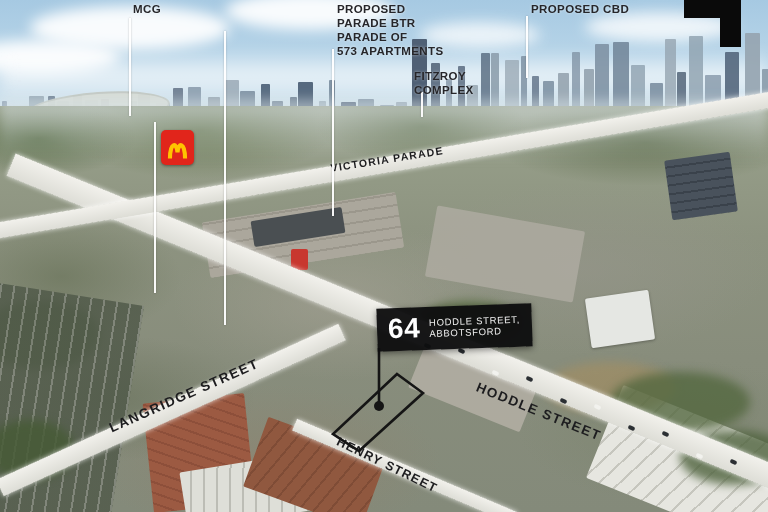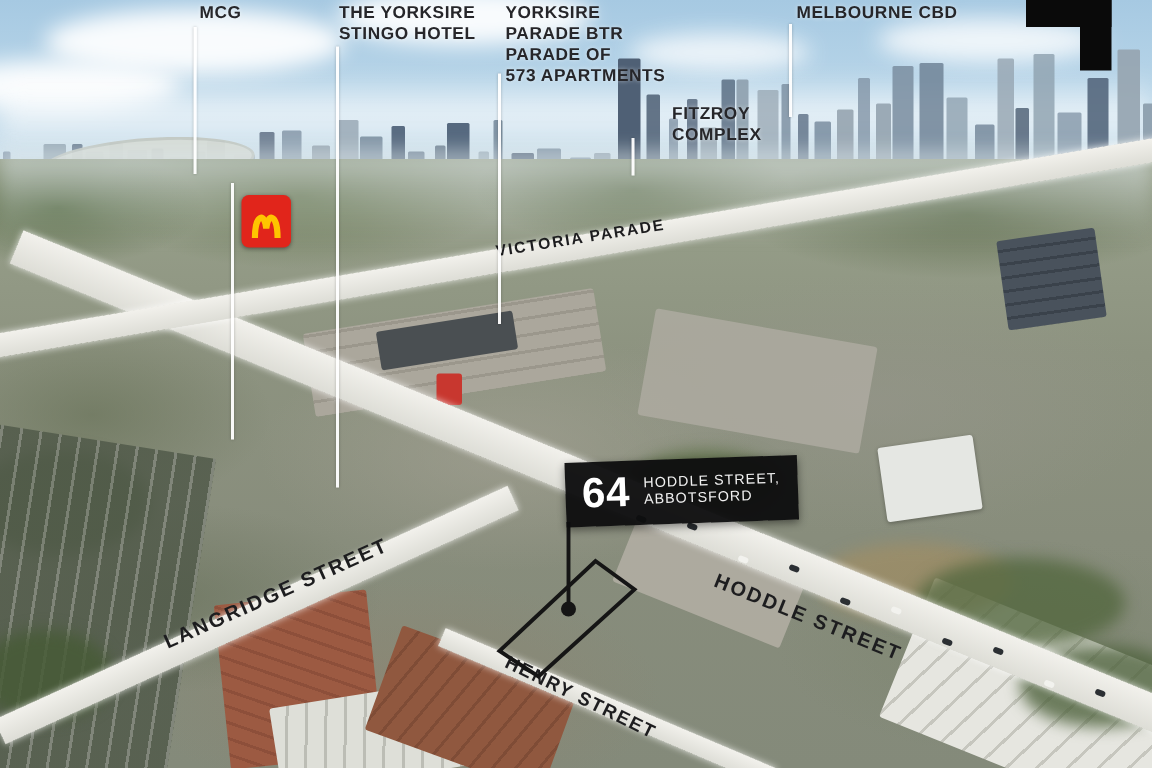--- a/index.html
+++ b/index.html
@@ -192,34 +192,30 @@
   <div class="leader" style="left:129px;top:18px;height:98px"></div>
   <div class="leader" style="left:224px;top:31px;height:294px"></div>
   <div class="leader" style="left:332px;top:49px;height:167px"></div>
   <div class="leader" style="left:526px;top:16px;height:62px"></div>
   <div class="leader" style="left:421px;top:92px;height:25px"></div>
   <div class="leader" style="left:154px;top:122px;height:171px"></div>
 
   <div class="callout" style="left:133px;top:2px">
     <div>MCG</div>
   </div>
-  <div class="callout" style="left:226px;top:2px">
-    <div>THE YORKSIRE</div>
-    <div>STINGO HOTEL</div>
-  </div>
   <div class="callout" style="left:337px;top:2px">
-    <div>YORKSIRE</div>
+    <div>PROPOSED</div>
     <div>PARADE BTR</div>
     <div>PARADE OF</div>
     <div>573 APARTMENTS</div>
   </div>
   <div class="callout" style="left:531px;top:2px">
-    <div>MELBOURNE CBD</div>
-  </div>
-  <div class="callout" style="left:448px;top:69px">
+    <div>PROPOSED CBD</div>
+  </div>
+  <div class="callout" style="left:414px;top:69px">
     <div>FITZROY</div>
     <div>COMPLEX</div>
   </div>
 
   <div class="abs mcd">
     <svg width="27" height="27" viewBox="0 0 32 34">
       <path d="M6.5 31 C6.5 10 15 10 16 23 C17 10 25.5 10 25.5 31" fill="none" stroke="#ffc400" stroke-width="5.2" stroke-linecap="butt"></path>
     </svg>
   </div>
 

